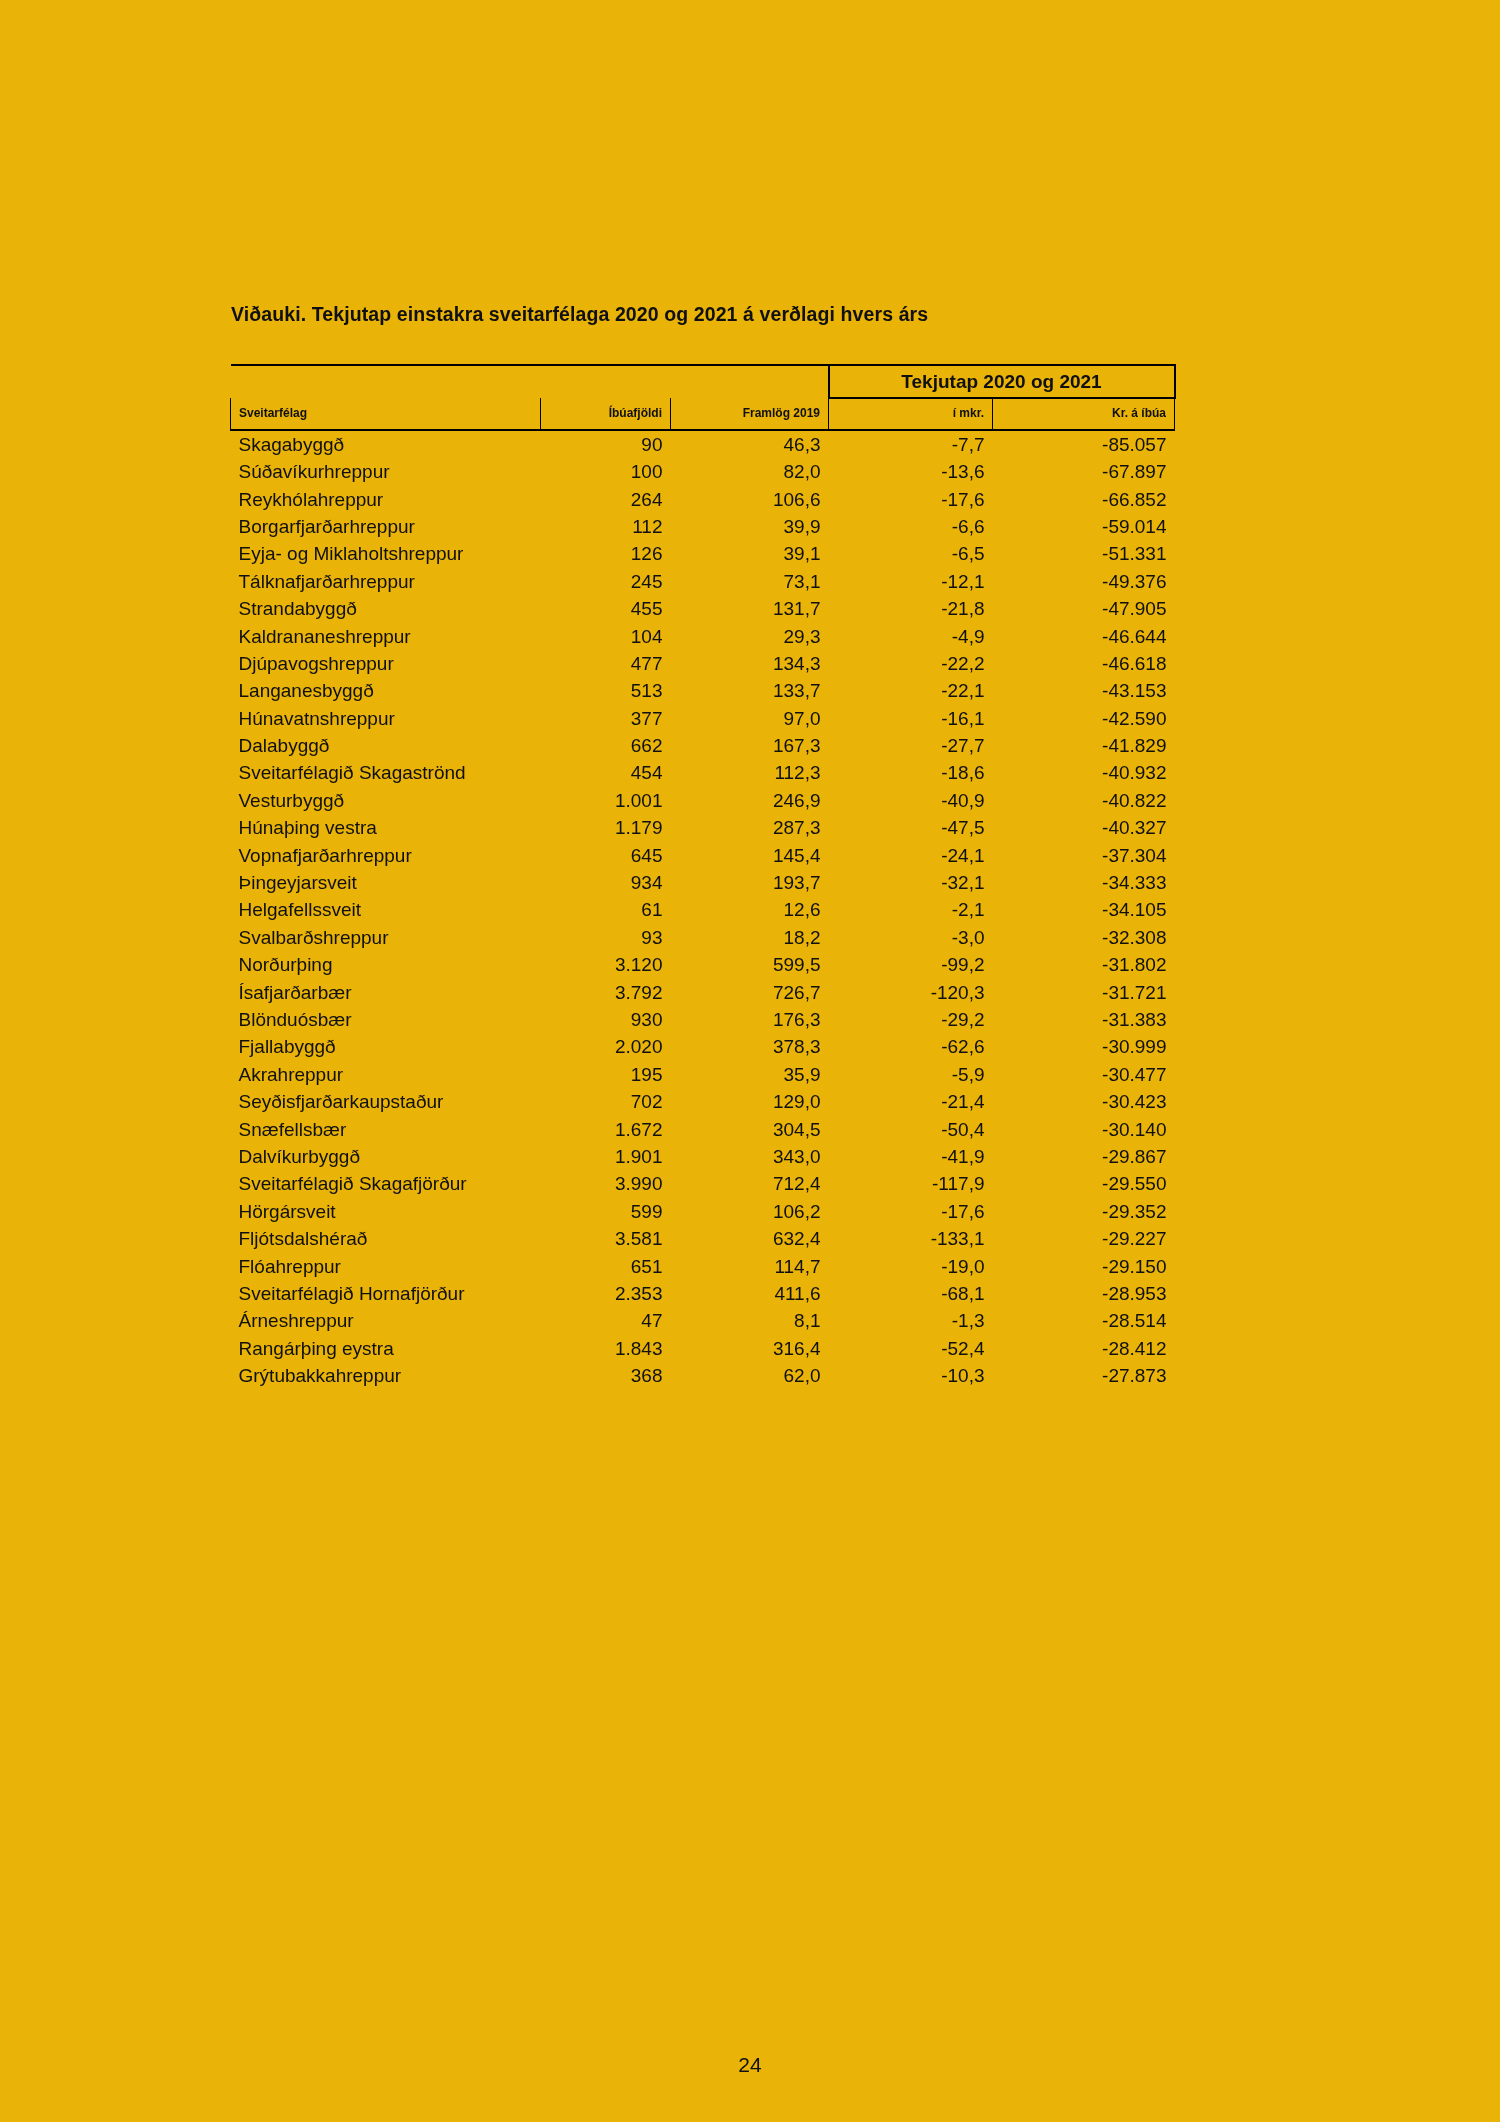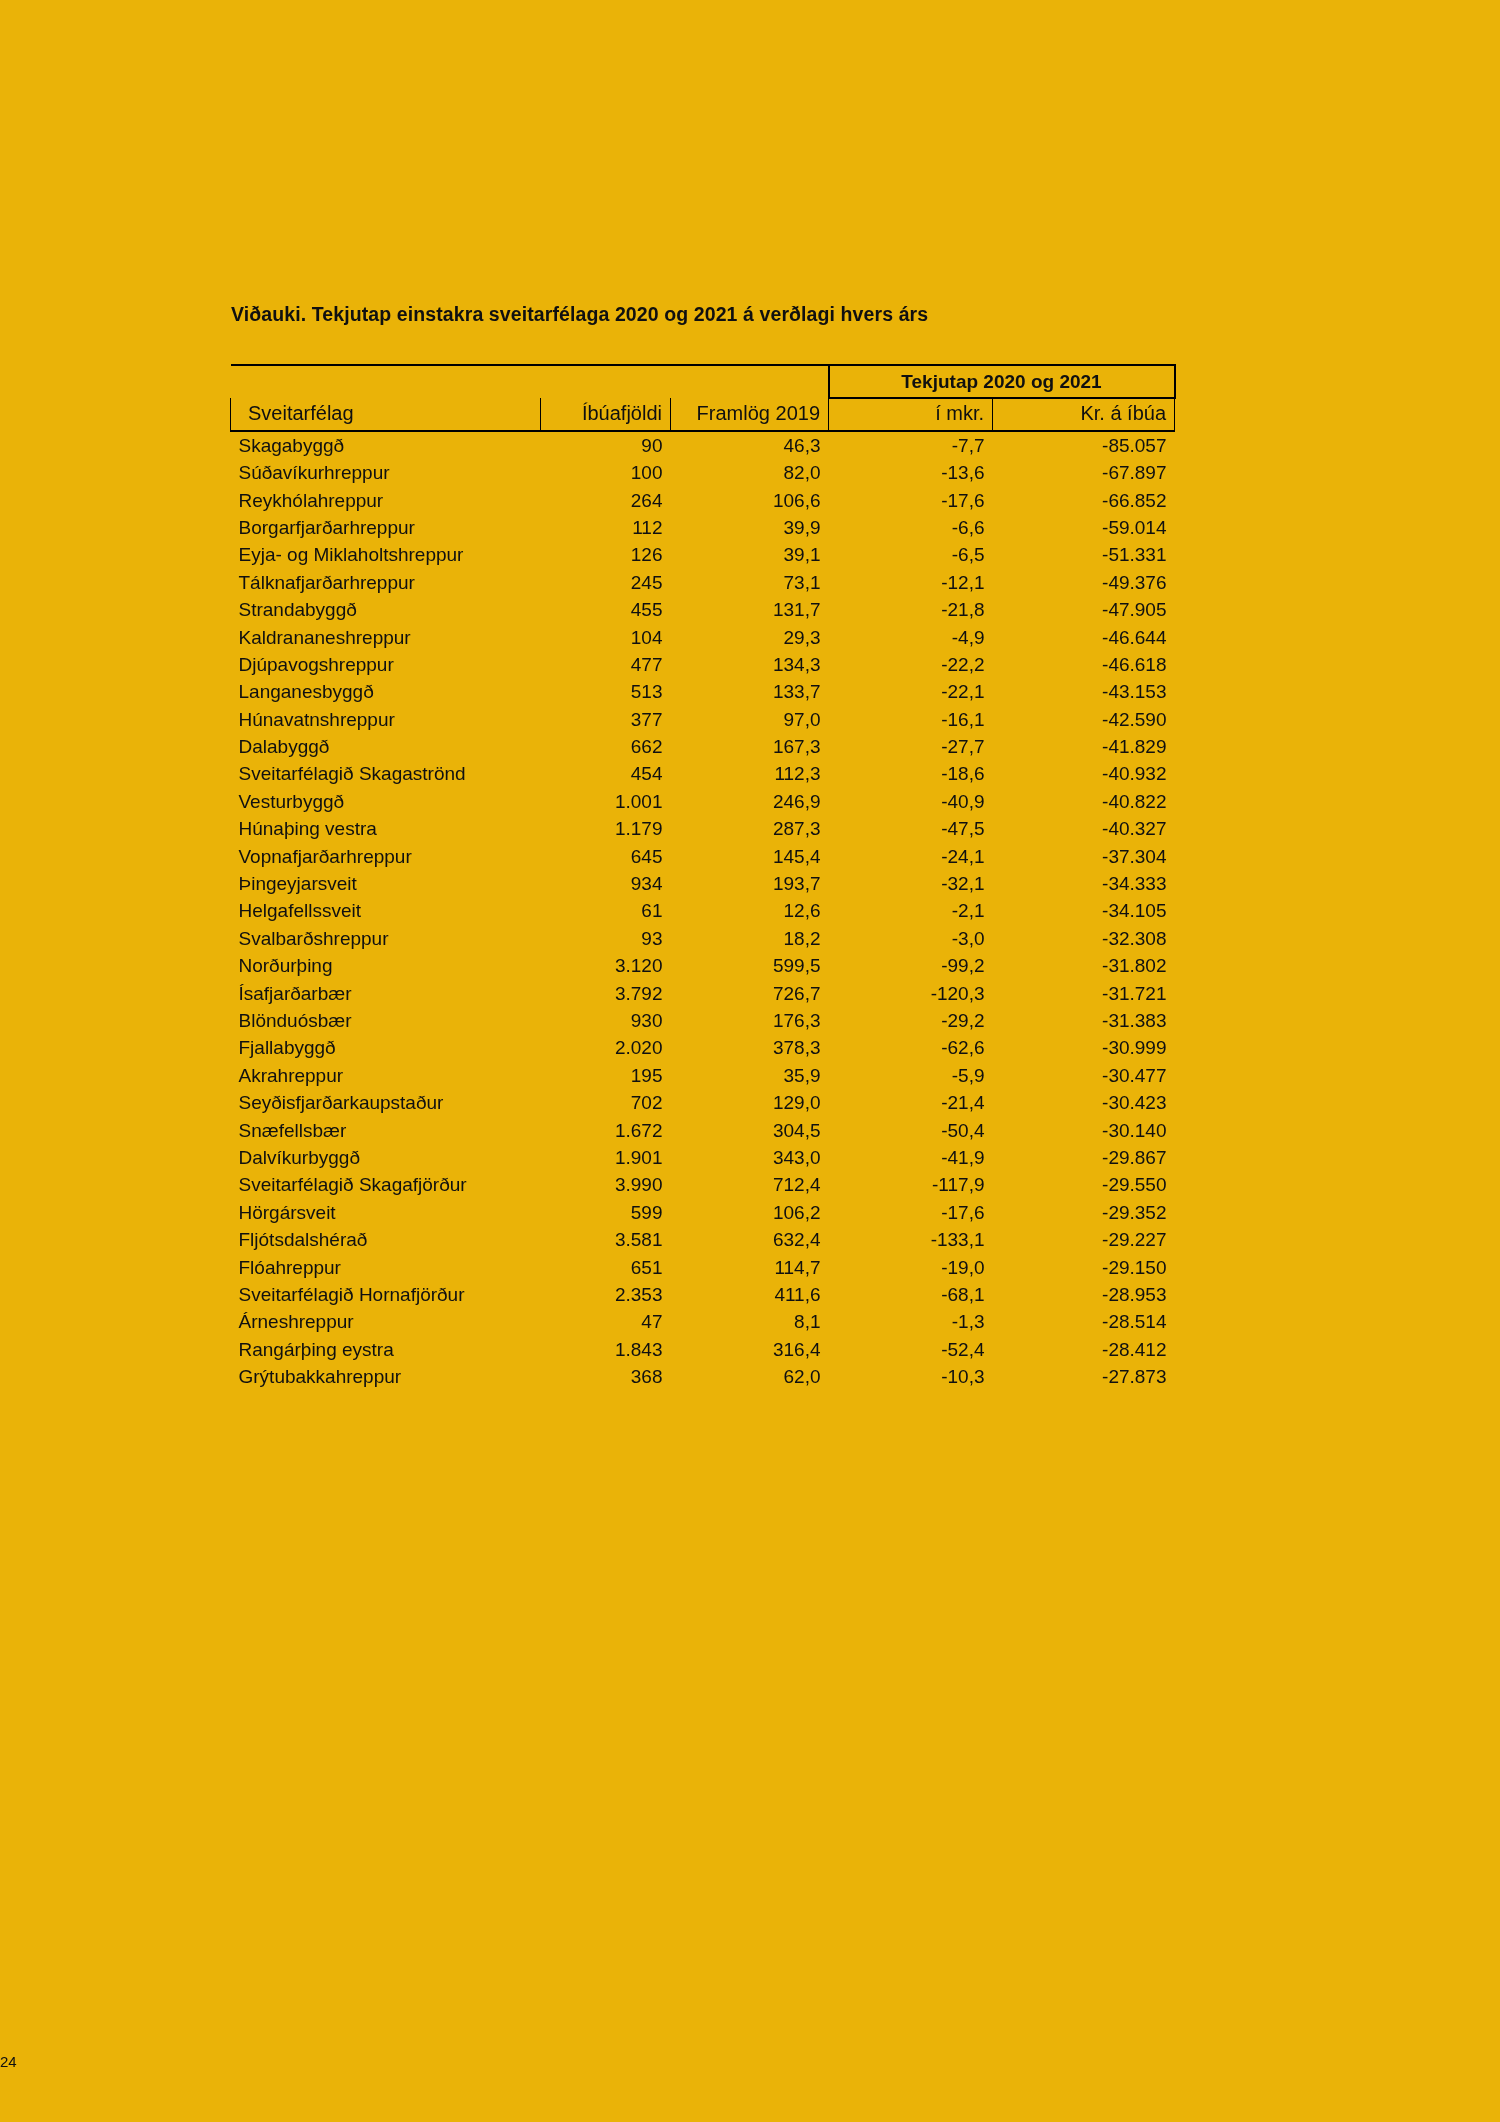--- a/index.html
+++ b/index.html
@@ -48,45 +48,45 @@
     text-align: center;
     font-size: 19px;
     padding: 2px 4px;
     height: 33px;
   }
   
   tr.col-header th {
     border-bottom: 2px solid #000;
     border-left: 1.5px solid #000;
     border-right: 1.5px solid #000;
-    font-weight: normal;
-    font-size: 20px;
-    padding: 3px 8px 5px 17px;
+    font-weight: bold;
+    font-size: 12px;
+    padding: 3px 8px 5px 8px;
     white-space: nowrap;
     height: 32px;
   }
   tr.col-header th.h-name { text-align: left; }
   tr.col-header th.h-num  { text-align: right; }
   
   tbody td {
     padding: 1px 8px;
     height: 27.4px;
     white-space: nowrap;
     font-size: 19px;
     line-height: 25px;
   }
   tbody td.name { text-align: left; }
   tbody td.num  { text-align: right; }
   .page-number {
     position: absolute;
     top: 2053px;
     left: 0;
     width: 100%;
-    text-align: left;
-    font-size: 15px;
+    text-align: center;
+    font-size: 21px;
   }
 </style>
 </head>
 <body>
 
 <div class="page">
 
   <h1 class="title">Viðauki. Tekjutap einstakra sveitarfélaga 2020 og 2021 á verðlagi hvers árs</h1>
 
   <table class="data-table">

